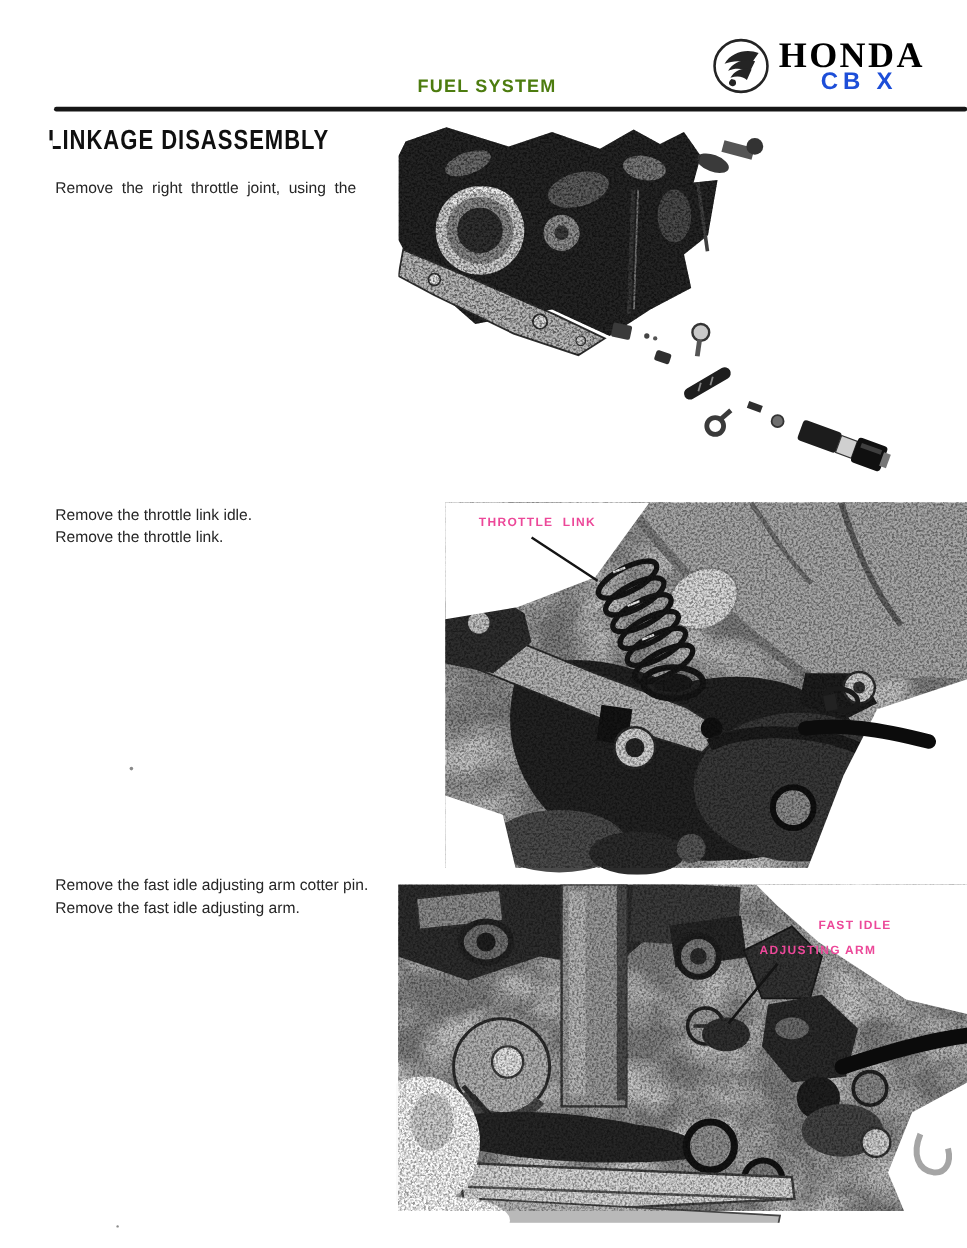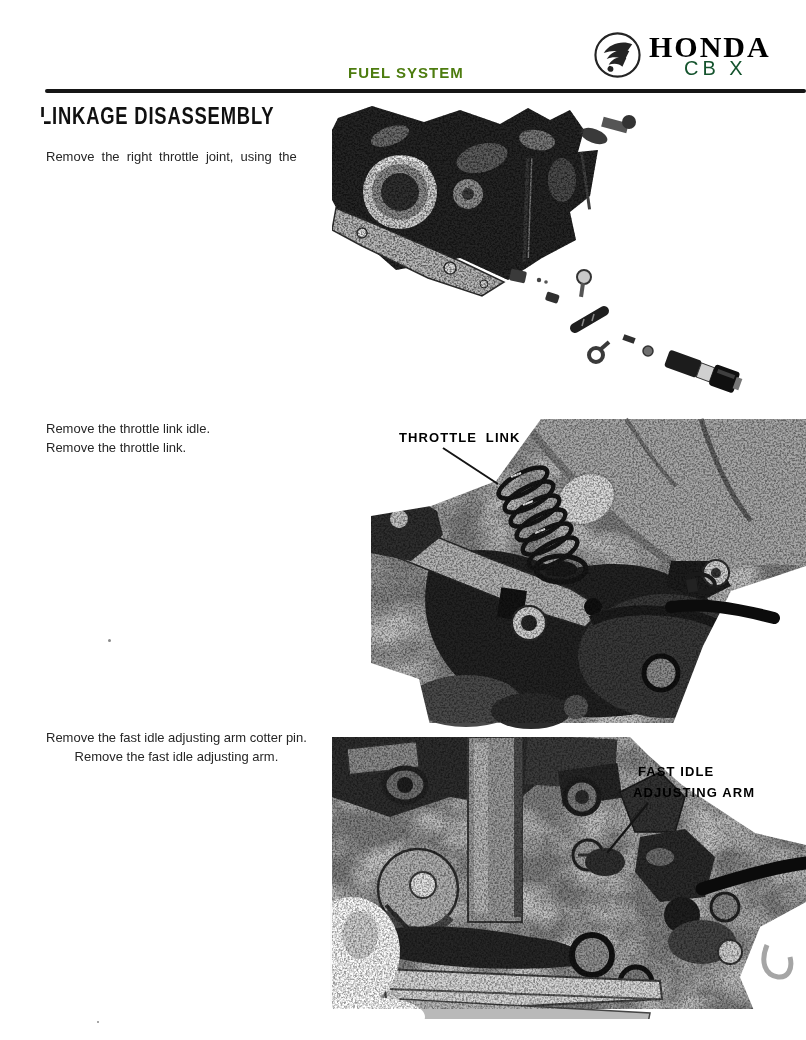--- a/index.html
+++ b/index.html
@@ -5,37 +5,37 @@
   html,body{margin:0;padding:0;}
   body{
     width:806px;height:1040px;background:#ffffff;
     font-family:"Liberation Sans",sans-serif;color:#1d1d1d;
     position:relative;overflow:hidden;
   }
   .abs{position:absolute;}
   
   .section-label{left:348px;top:64px;font-size:15px;font-weight:600;letter-spacing:1px;color:#4d7c0f;white-space:nowrap;}
   .brand-word{left:649px;top:30px;font-family:"Liberation Serif",serif;font-weight:700;font-size:30px;letter-spacing:2px;color:#000000;white-space:nowrap;}
-  .brand-model{left:684px;top:57px;font-weight:400;font-size:20px;letter-spacing:4px;color:#14532d;white-space:nowrap;}
+  .brand-model{left:684px;top:57px;font-weight:700;font-size:20px;letter-spacing:4px;color:#1d4ed8;white-space:nowrap;}
   .logo{left:593px;top:30px;width:49px;height:50px;}
   .rule{left:45px;top:89px;width:761px;height:4px;background:#161616;border-radius:2px;}
   
   .heading{left:40px;top:103px;font-size:23px;font-weight:700;letter-spacing:1px;color:#101010;transform:scaleX(.8);transform-origin:left top;white-space:nowrap;}
   .l-clip{left:40px;top:117px;width:4px;height:11px;background:#ffffff;}
   .para{font-size:13px;line-height:18.5px;color:#262626;}
   .para div{white-space:nowrap;}
   .wide-words{word-spacing:3.5px;margin-top:12px;}
   .step1{left:46px;top:136px;}
   .step2{left:46px;top:420px;}
-  .step3{left:46px;top:729px;text-align:center;}
-  
-  .callout{font-size:13px;font-weight:700;letter-spacing:1.1px;color:#000000;white-space:nowrap;z-index:5;}
+  .step3{left:46px;top:729px;}
+  
+  .callout{font-size:10px;font-weight:700;letter-spacing:1.1px;color:#ec4899;white-space:nowrap;z-index:5;}
   .callout-1{left:399px;top:430px;word-spacing:4px;}
   .callout-2{left:633px;top:761px;line-height:21px;}
-  .callout-2 .line-a{padding-left:5px;}
+  .callout-2 .line-a{padding-left:5px;margin-left:44px;}
   
   .photo{display:block;}
   .photo1{left:332px;top:100px;}
   .photo2{left:371px;top:411px;}
   .photo3{left:330px;top:737px;}
   
   .speck{background:#8a8a8a;border-radius:50%;}
   .speck-a{left:108px;top:639px;width:3px;height:3px;}
   .speck-b{left:97px;top:1021px;width:2px;height:2px;}
 </style>

